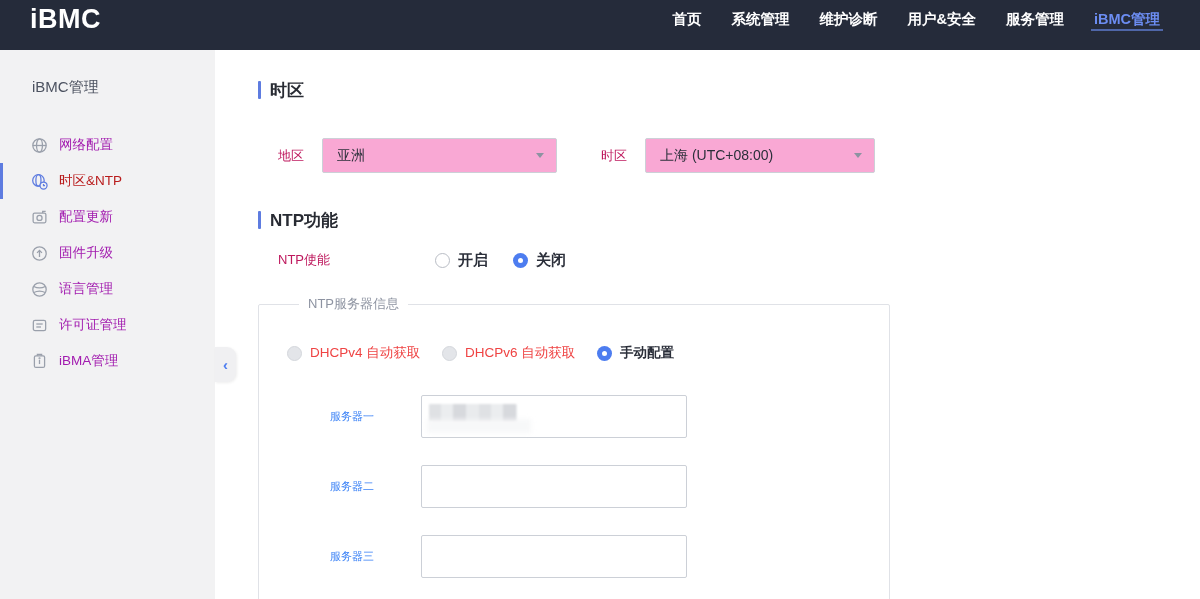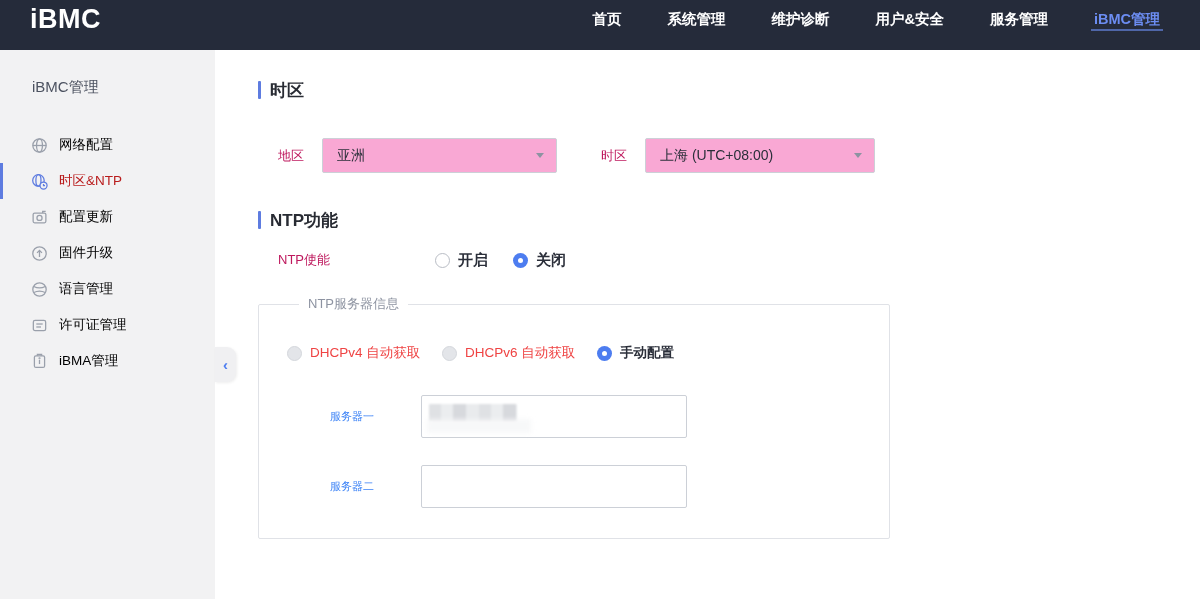--- a/index.html
+++ b/index.html
@@ -2,30 +2,30 @@
 <html><head>
 <meta charset="utf-8">
 <style>
   * { margin:0; padding:0; box-sizing:border-box; }
   body { font-family:"Liberation Sans","DejaVu Sans",sans-serif; background:#fff; }
   .page { width:1200px; height:599px; position:relative; overflow:hidden; background:#fff; }
 
   
   .header { height:50px; background:#252b3a; display:flex; align-items:center; padding:0 40px 12px 30px; }
   .logo { color:#ffffff; font-size:27px; font-weight:bold; letter-spacing:.5px; cursor:pointer; }
-  .nav { margin-left:auto; display:flex; gap:46px; height:100%; align-items:stretch; }
+  .nav { margin-left:auto; display:flex; gap:30px; height:100%; align-items:stretch; }
   .nav-item { color:#ffffff; font-size:14.5px; font-weight:600; display:flex; align-items:center; position:relative; cursor:pointer; }
   .nav-item.active { color:#6c8df2; }
   .nav-item.active::after { content:""; position:absolute; left:-3px; right:-3px; bottom:7px; height:2px; background:rgba(108,141,242,.6); }
 
   
   .body { display:flex; height:549px; position:relative; }
   .sidebar { width:215px; background:#f2f2f3; flex-shrink:0; padding-top:28px; }
   .sidebar-title { margin:0 0 30px 32px; font-size:15px; color:#4c5260; }
-  .side-item { height:36px; display:flex; align-items:center; padding-left:31px; gap:11px; font-size:13.5px; color:#000000; cursor:pointer; position:relative; }
+  .side-item { height:36px; display:flex; align-items:center; padding-left:31px; gap:11px; font-size:13.5px; color:#a21caf; cursor:pointer; position:relative; }
   .side-item .icon { width:17px; height:17px; color:#9aa0ab; display:flex; align-items:center; }
   .side-item .icon svg { width:100%; height:100%; }
   .side-item.active { color:#b91c1c; }
   .side-item.active .icon { color:#5e7ce0; }
   .side-item.active::before { content:""; position:absolute; left:0; top:0; bottom:0; width:3px; background:#5e7ce0; }
   .collapse-tab { position:absolute; left:215px; top:297px; width:21px; height:35px; background:#f0f0f2; border-radius:0 9px 9px 0; display:flex; align-items:center; justify-content:center; color:#4d7df0; font-size:15px; font-weight:bold; cursor:pointer; box-shadow:1px 1px 3px rgba(0,0,0,.07); }
 
   
   .main { flex:1; padding:30px 0 0 43px; background:#fff; }
   .sec-title { display:flex; align-items:center; gap:9px; height:20px; }
@@ -235,18 +235,24 @@
           </div>
         </div>
 
         <div class="srv-row">
           <span class="srv-label">服务器二</span>
           <div class="input-wrap">
             <input class="srv-input" type="text" style="">
           </div>
         </div>
 
+        <div class="srv-row">
+          <span class="srv-label">服务器三</span>
+          <div class="input-wrap">
+            <input class="srv-input" type="text" style="">
+          </div>
+        </div>
 
       </fieldset>
 
     </div>
   </div>
 </div>
 
 </body></html>

